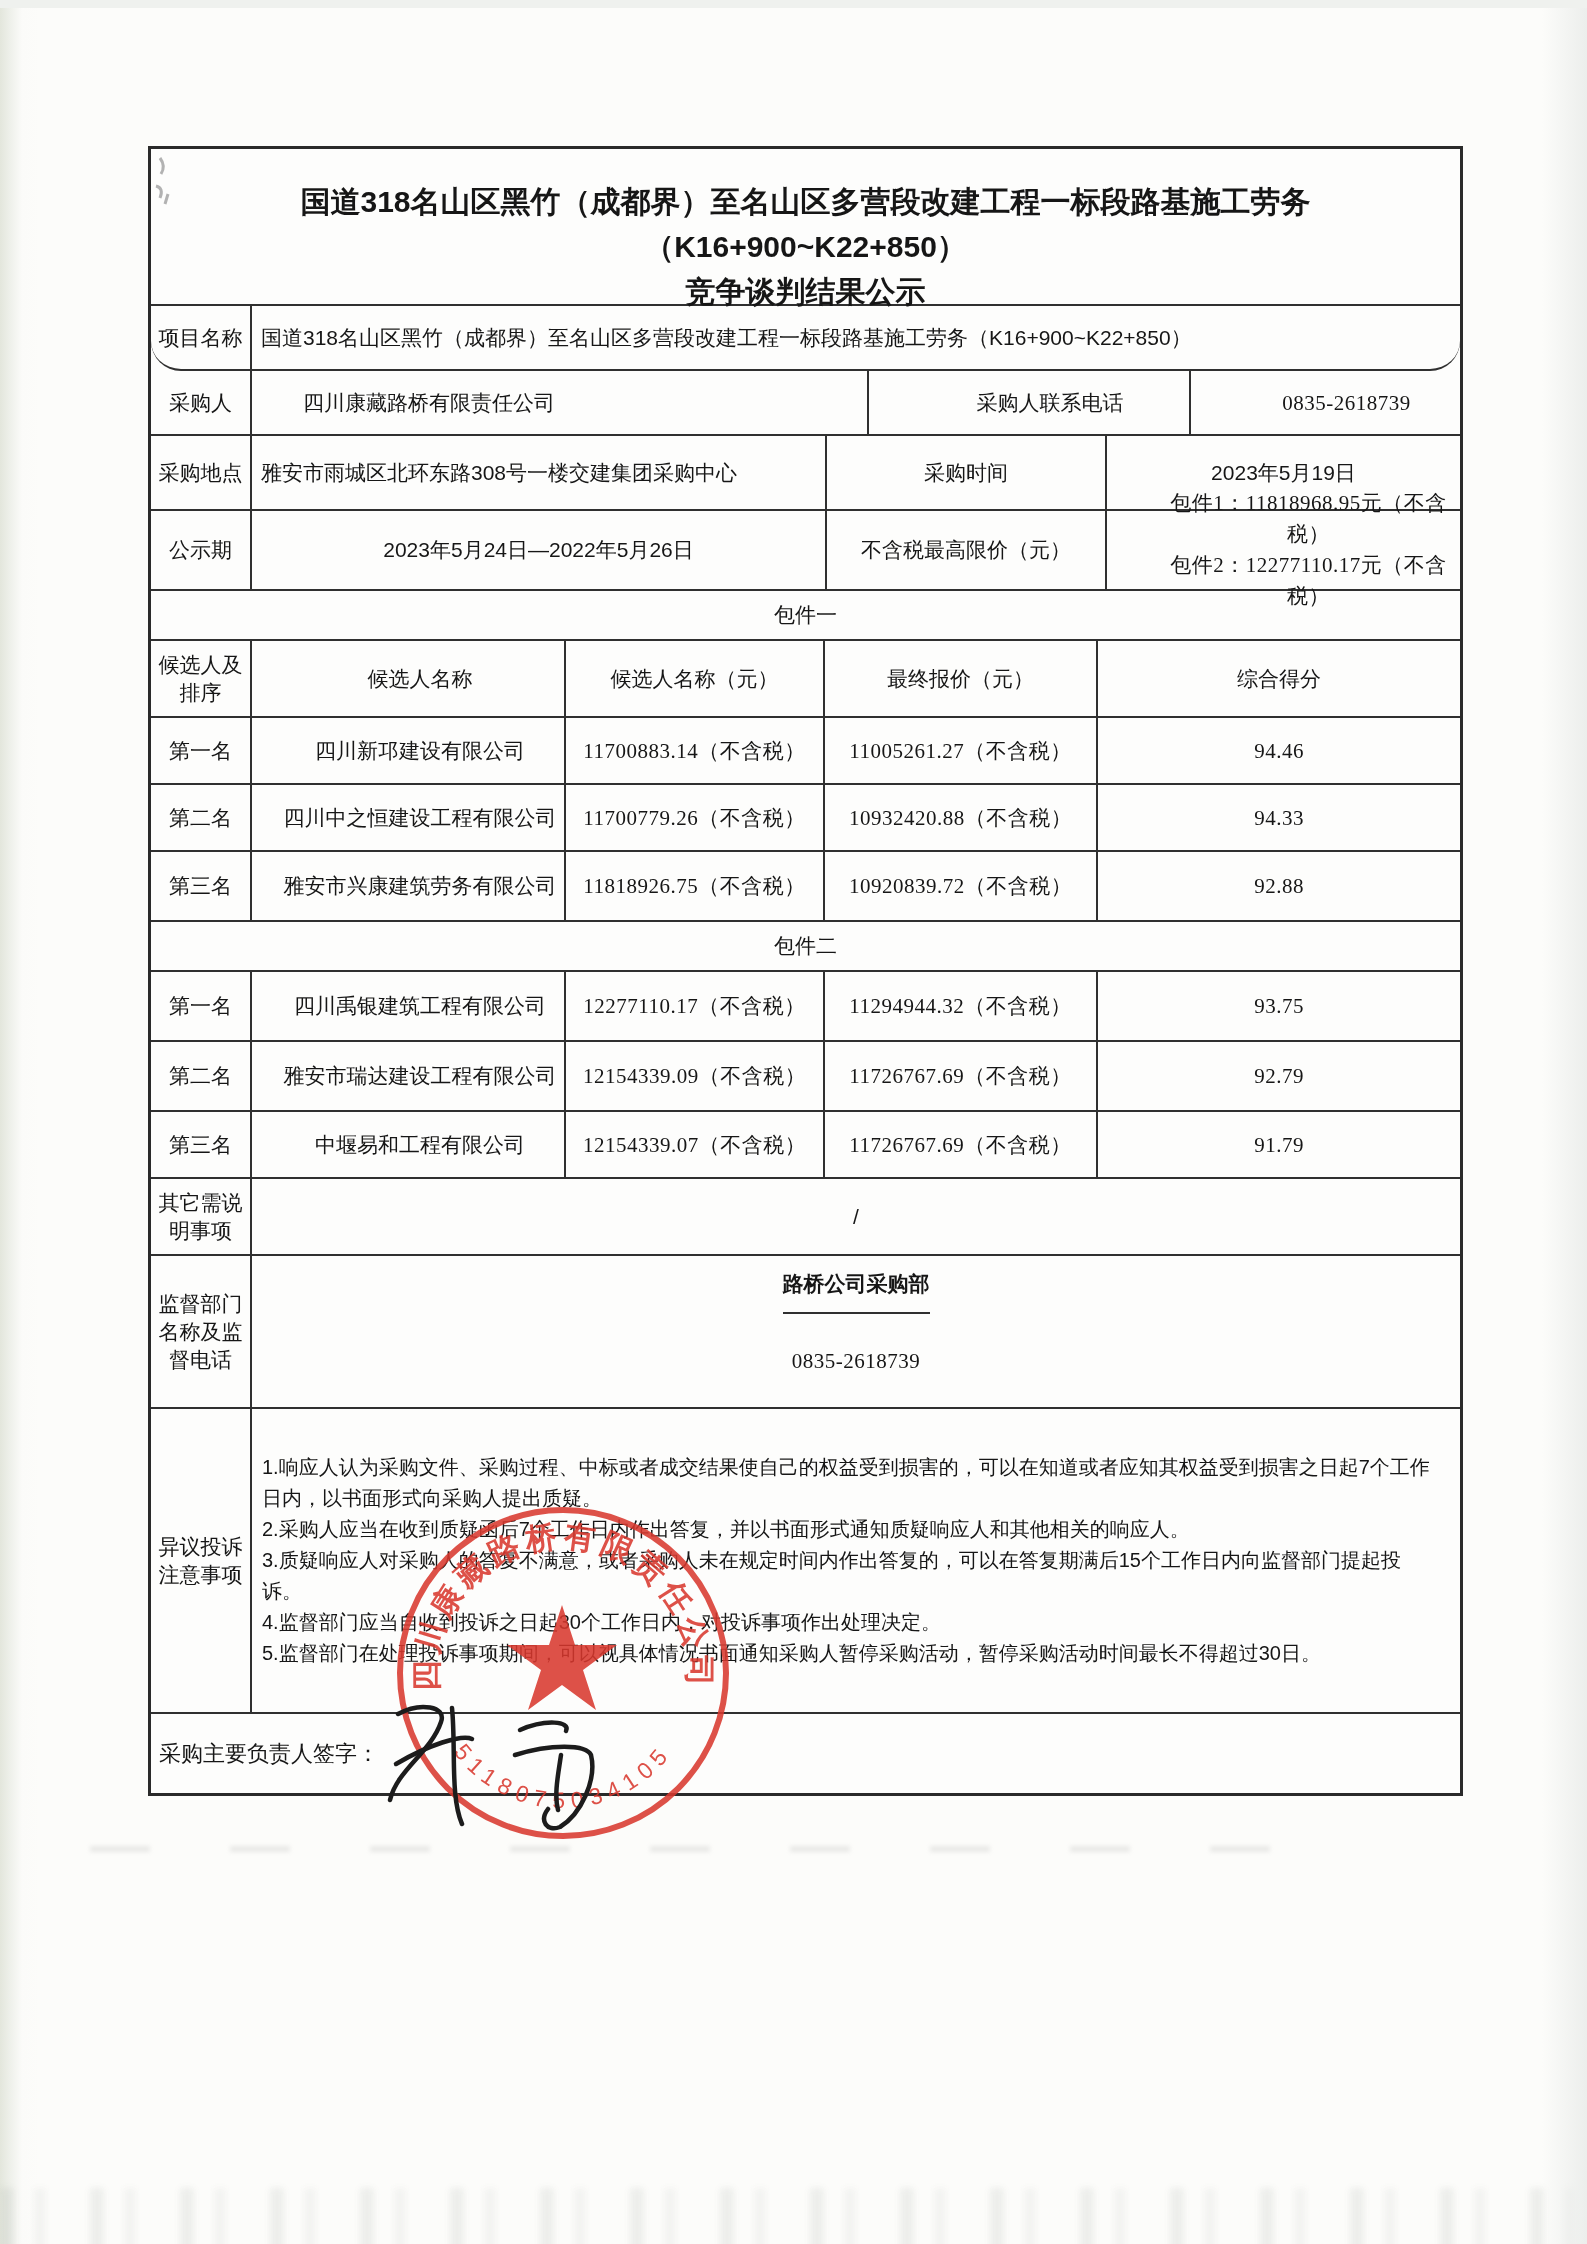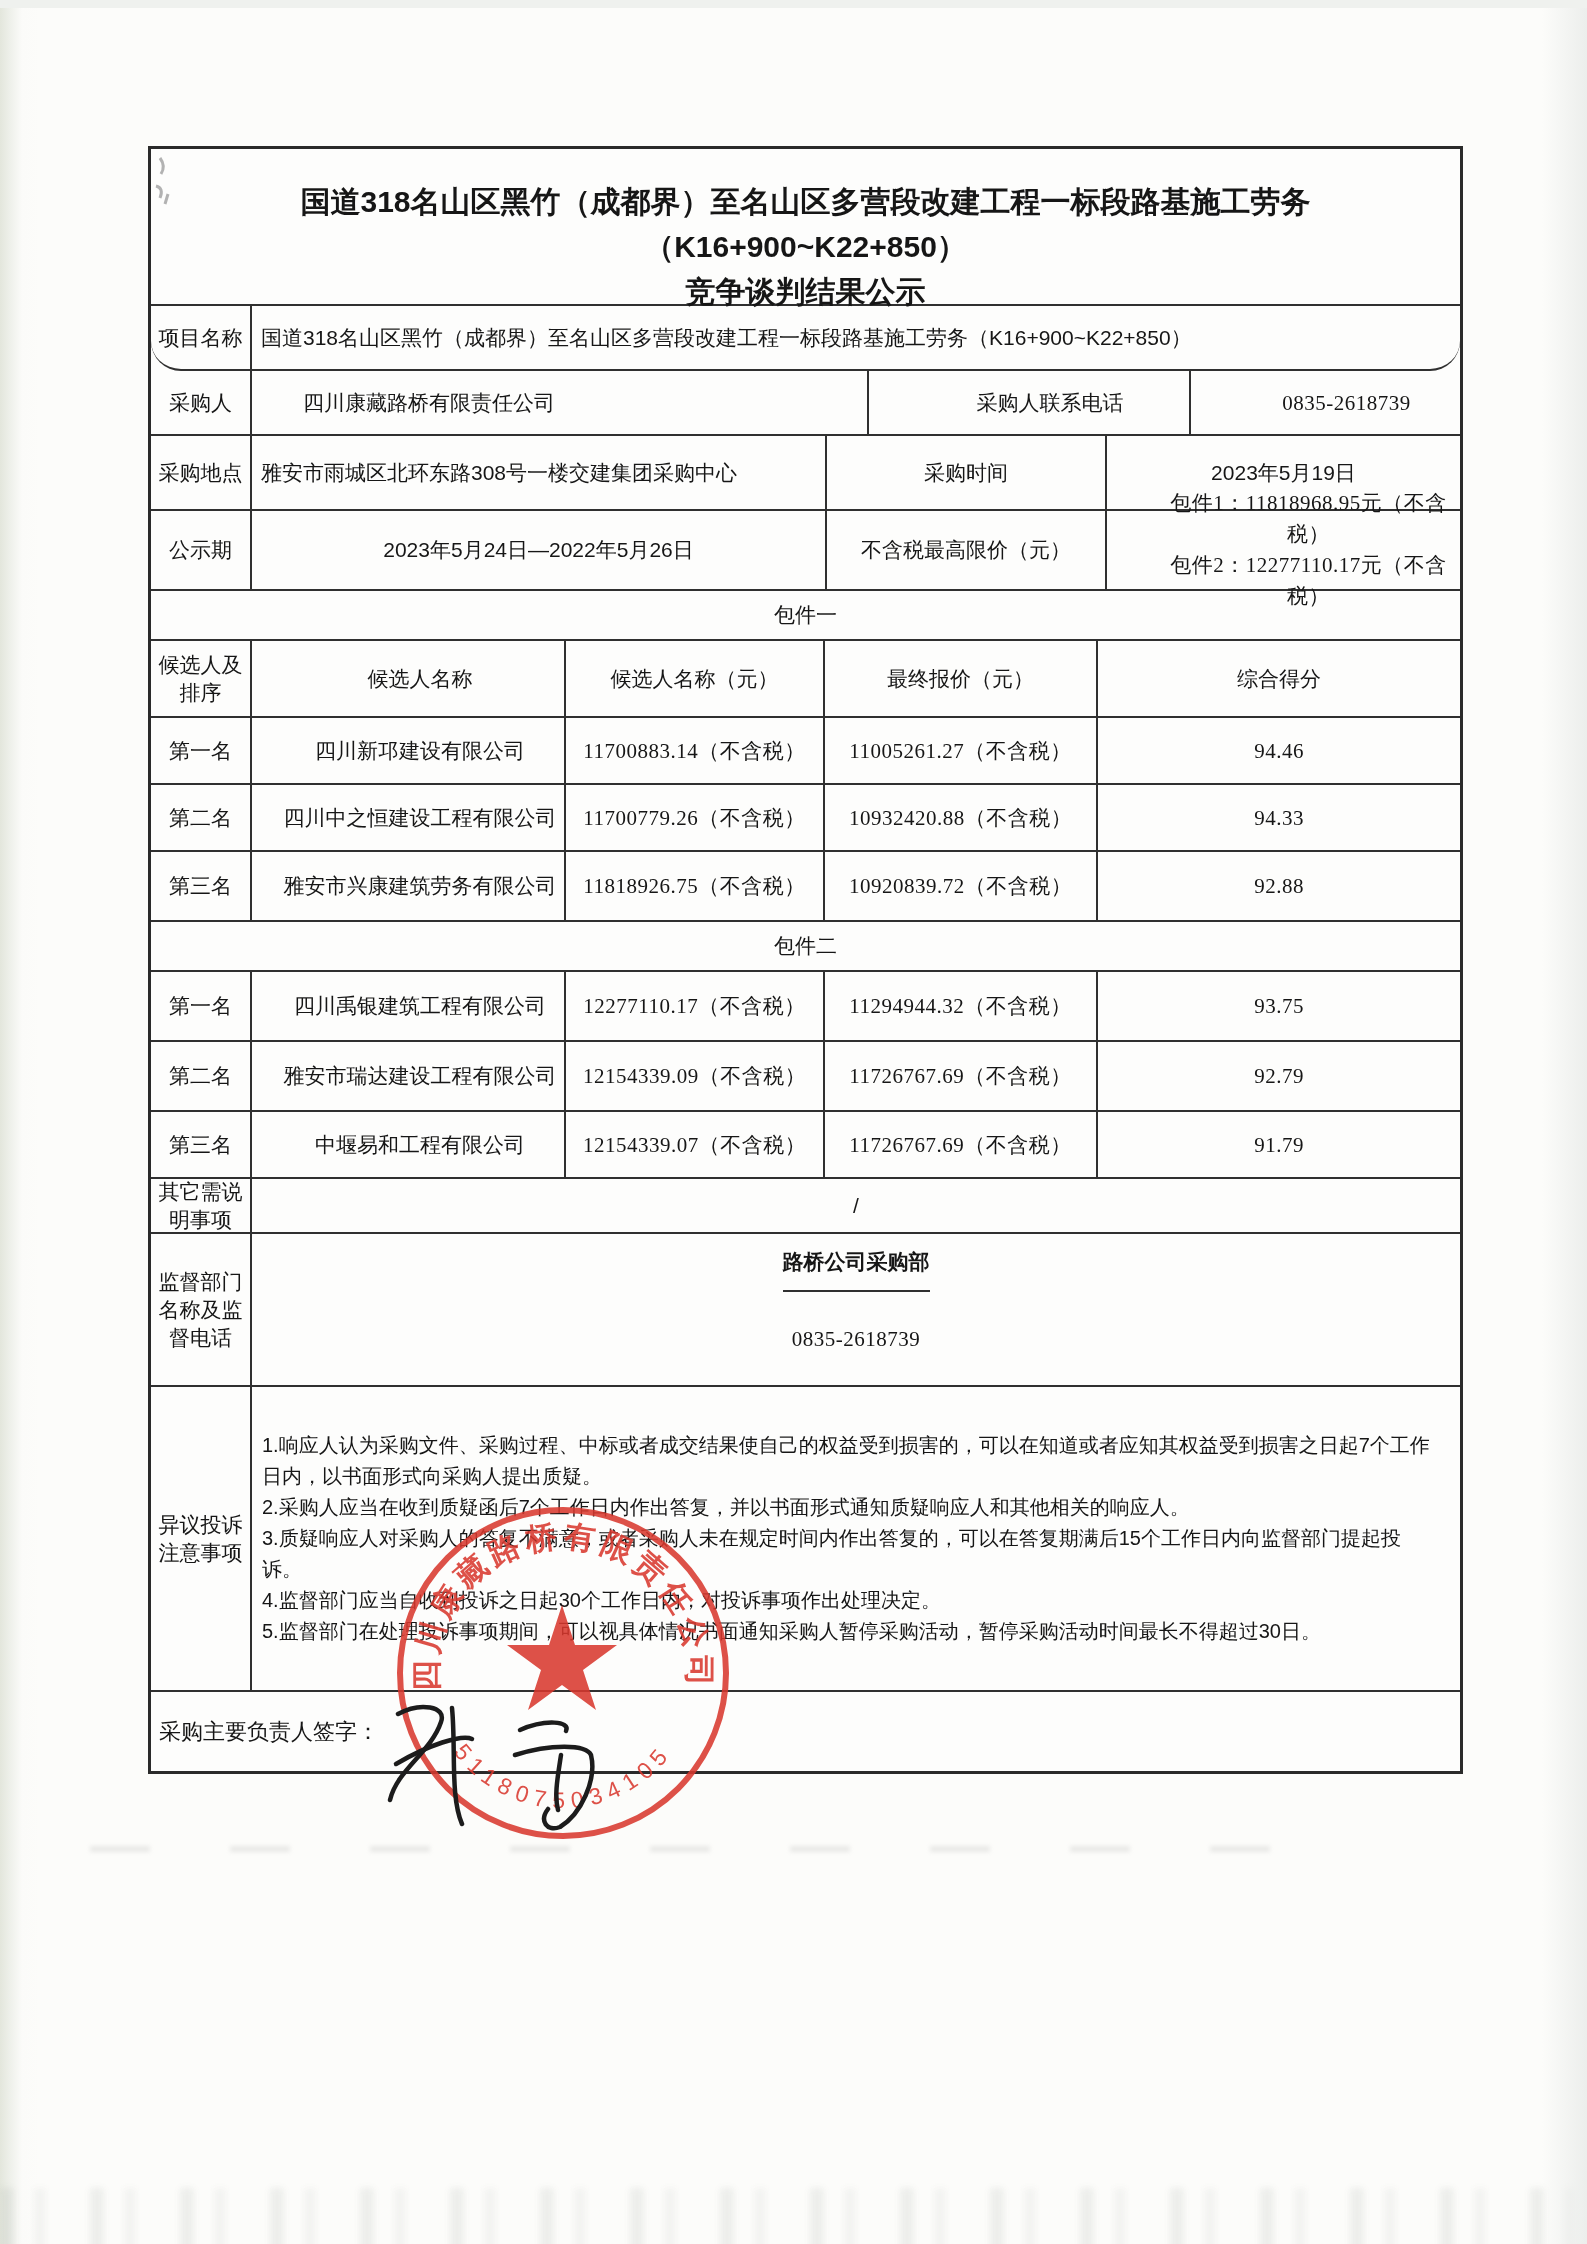--- a/index.html
+++ b/index.html
@@ -70,21 +70,21 @@
 
   
   .r-chead{height:77px;}
   .r-cand{height:67px;}
   .c-name{width:314px;flex:0 0 314px;padding-left:24px;}
   .c-bid{width:259px;flex:0 0 259px;}
   .c-final{width:273px;flex:0 0 273px;}
   .c-score{flex:1 1 auto;}
 
   
-  .r-other{height:55px;}
+  .r-other{height:77px;}
   .r-superv{height:153px;}
   .superv-stack{flex:1 1 auto;display:flex;flex-direction:column;border-right:none;padding:0;text-align:right;}
   .superv-stack .sub{flex:0 0 58px;display:flex;align-items:center;justify-content:center;
     border-bottom:2px solid #303030;box-sizing:border-box;font-weight:bold;}
   .superv-stack .sub2{flex:1 1 auto;display:flex;align-items:center;justify-content:center;}
   .r-objection{height:305px;}
   .objection-cell{flex:1 1 auto;flex-direction:column;align-items:flex-start;justify-content:center;
     text-align:left;padding:10px 24px 10px 10px;font-size:20px;line-height:31px;}
   .r-sign{height:79px;}
   .sign-cell{width:100%;border-right:none;justify-content:flex-start;text-align:left;

